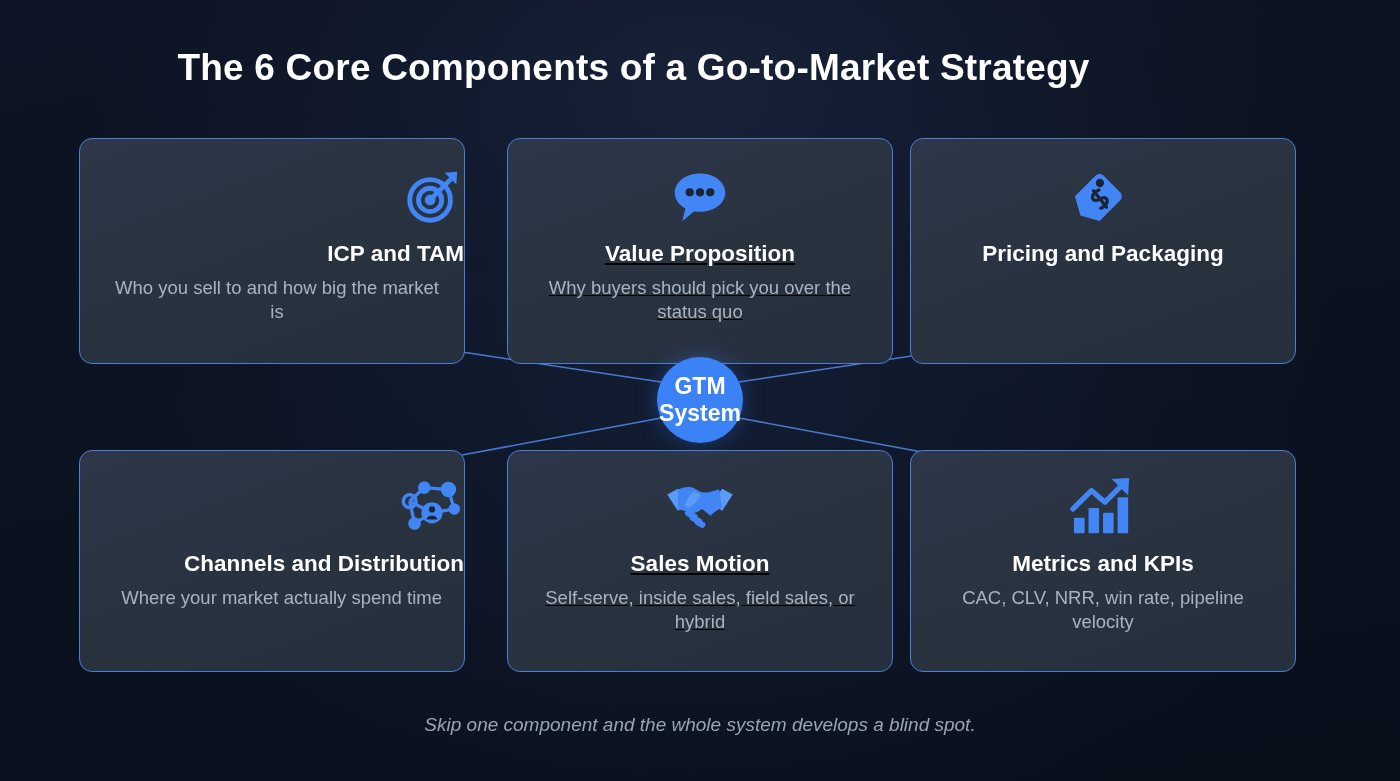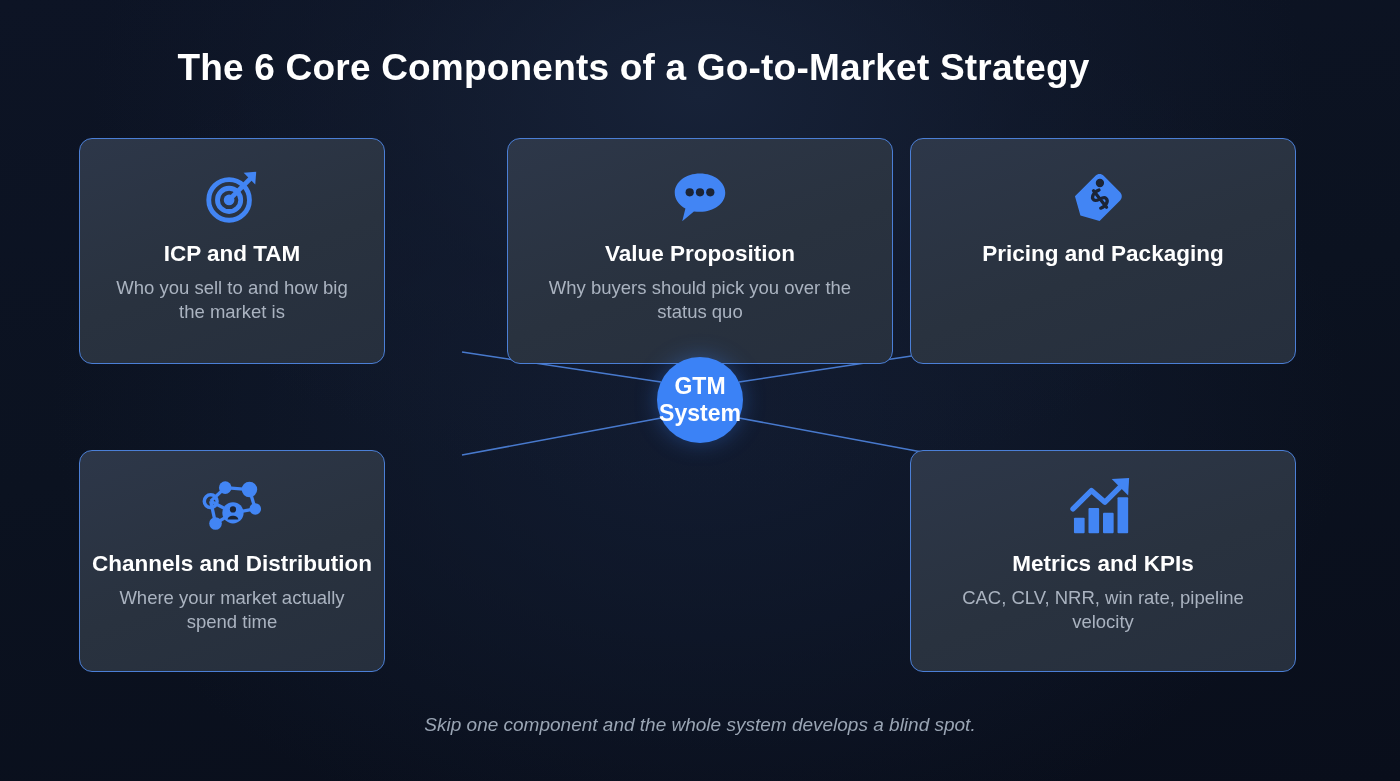--- a/index.html
+++ b/index.html
@@ -49,22 +49,22 @@
     border: 1.6px solid #4b7fd6;
     border-radius: 13px;
     background: linear-gradient(160deg, #2d3749 0%, #29323f 55%, #262f3d 100%);
     display: flex;
     flex-direction: column;
     align-items: center;
     overflow: hidden;
   }
   .card-r0 { top: 138px; height: 226px; }
   .card-r1 { top: 450px; height: 222px; }
-  .card-c0 { left: 79px;  width: 306px; }
-  .card-c1 { left: 507px; width: 386px; }
+  .card-c0 { left: 79px;  width: 386px; align-items: flex-end; }
+  .card-c1 { left: 507px; width: 386px; text-decoration: underline; }
   .card-c2 { left: 910px; width: 386px; }
 
   .card-icon {
     margin-top: 28px;
     height: 60px;
     display: flex;
     align-items: center;
     justify-content: center;
   }
   .card-r1 .card-icon { margin-top: 26px; }
@@ -202,20 +202,37 @@
         <circle cx="12" cy="26" r="6.6" fill="none" stroke="#4285f4" stroke-width="3.6"></circle>
         <circle cx="35" cy="38" r="11" fill="#4285f4"></circle>
         <circle cx="35" cy="34.5" r="3.2" fill="#1b2436"></circle>
         <path d="M29.5 45 C29.5 39.8 40.5 39.8 40.5 45 Z" fill="#1b2436"></path>
       </svg>
     </div>
     <div class="card-title">Channels and Distribution</div>
     <div class="card-desc">Where your market actually spend time</div>
   </div>
 
+  <div class="card card-r1 card-c1">
+    <div class="card-icon">
+      <svg width="70" height="52" viewBox="0 0 72 54">
+        <path d="M2 14 L13 8 L24 24 L13 31 Z" fill="#5b9bf8"></path>
+        <path d="M70 14 L59 8 L48 24 L59 31 Z" fill="#5b9bf8"></path>
+        <path d="M13 9 C19 6 26 5 31 8 C34.5 10 37 12 41 12 C46 12 52 9 56 9 L59 28 C55 29 50 33 47 36 L38 29 C34 32 30 34 27 33 L13 29 Z" fill="#4285f4"></path>
+        <g fill="#4285f4">
+          <rect x="20" y="32" width="14" height="6.5" rx="3.2" transform="rotate(30 27 35)"></rect>
+          <rect x="25" y="37" width="14" height="6.5" rx="3.2" transform="rotate(30 32 40)"></rect>
+          <rect x="30" y="41" width="12" height="6.2" rx="3.1" transform="rotate(30 36 44)"></rect>
+        </g>
+        <path d="M30 10 C26 13 23 18 21 23 C20 26 23 29 26 27 C30 24 34 19 37 15 Z" fill="#5b9bf8"></path>
+      </svg>
+    </div>
+    <div class="card-title">Sales Motion</div>
+    <div class="card-desc">Self-serve, inside sales, field sales, or hybrid</div>
+  </div>
 
   <div class="card card-r1 card-c2">
     <div class="card-icon">
       <svg width="66" height="60" viewBox="0 0 68 62">
         <g fill="#4285f4">
           <rect x="4" y="42" width="11" height="16" rx="1"></rect>
           <rect x="19" y="32" width="11" height="26" rx="1"></rect>
           <rect x="34" y="37" width="11" height="21" rx="1"></rect>
           <rect x="49" y="21" width="11" height="37" rx="1"></rect>
         </g>

